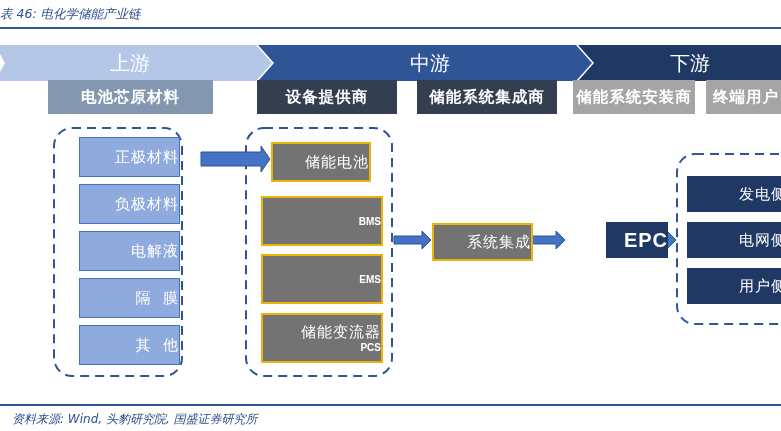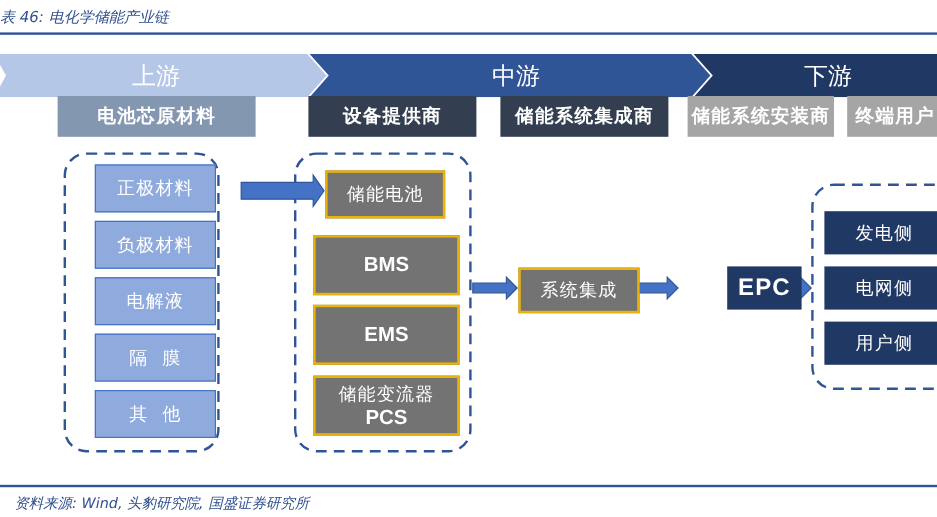--- a/index.html
+++ b/index.html
@@ -7,23 +7,23 @@
          font-family: "DejaVu Serif", "Liberation Serif", serif; }
   .abs { position:absolute; }
   .caption { left:0; top:6px; font-size:12.5px; color:#2f4f8f; font-style:italic;
              font-family:"DejaVu Sans", sans-serif; white-space:nowrap; }
   .rule-top { left:0; top:27px; width:781px; height:2px; background:#2f5597; }
   .rule-bot { left:0; top:404px; width:781px; height:2px; background:#2f5597; }
   .source { left:0; top:411px; font-size:12px; color:#2f4f8f; font-style:italic;
             font-family:"DejaVu Sans", sans-serif; white-space:nowrap;padding-left:12px; }
   .stage-label { color:#ffffff; font-size:20px; text-align:center; line-height:36px; height:36px; }
   .cat { height:34px; line-height:34px; text-align:center; color:#ffffff; font-size:15.5px; letter-spacing:1px;font-weight:bold; }
-  .box { display:flex; flex-direction:column; align-items:center; justify-content:center;
+  .box { display:flex; flex-direction:column; align-items:flex-end; justify-content:center;
          color:#ffffff; font-size:15px; text-align:center; letter-spacing:1px; }
-  .box .sub { font-family:"Liberation Sans", sans-serif; font-weight:bold; font-size:17px; letter-spacing:0; }
+  .box .sub { font-family:"Liberation Sans", sans-serif; font-weight:bold; font-size:10px; letter-spacing:0; }
   .mat { background:#8faadc; border:1px solid #4472c4; }
   .mid { background:#737373; border:2px solid #eab308; }
   .dark { background:#203864; }
   .epc { font-family:"Liberation Sans", sans-serif; font-weight:bold; font-size:20px;margin-left:40px; }
 </style>
 </head>
 <body>
 
 <div class="abs caption">表 46: 电化学储能产业链</div>
 <div class="abs rule-top"></div>

